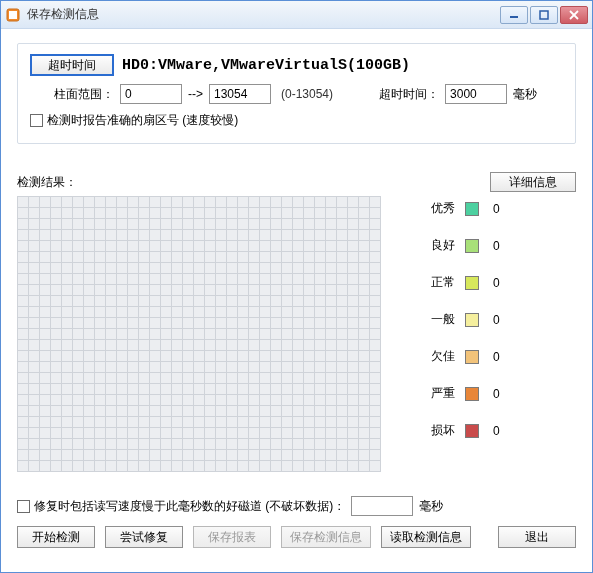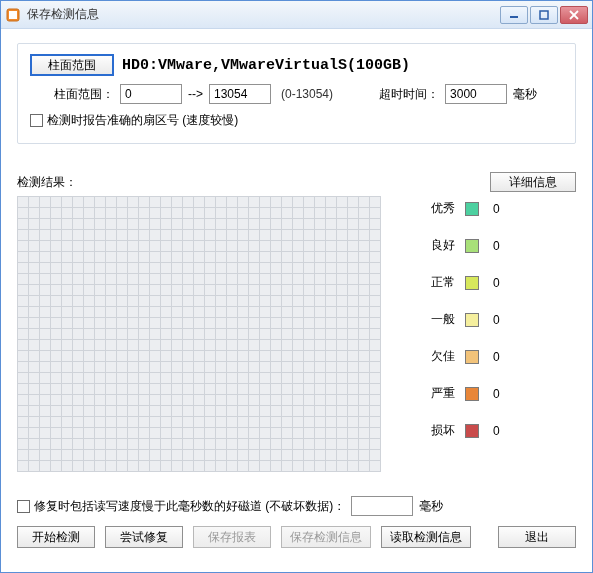--- a/index.html
+++ b/index.html
@@ -171,21 +171,21 @@
             <line x1="1" y1="1" x2="9" y2="9" stroke="#fff" stroke-width="1.8"></line>
             <line x1="9" y1="1" x2="1" y2="9" stroke="#fff" stroke-width="1.8"></line>
           </svg>
         </div>
     </div>
   </div>
 
   <div class="client">
     <div class="groupbox">
       <div class="row">
-        <div class="btn primary">柱面范围</div>
+        <div class="btn primary">超时时间</div>
         <span class="disk-label">HD0:VMware,VMwareVirtualS(100GB)</span>
       </div>
       <div class="row" style="padding-left:24px;">
         <span class="label">柱面范围：</span>
         <input type="text" class="num" value="0" style="">
         <span class="arrow">--&gt;</span>
         <input type="text" class="num" value="13054" style="">
         <span class="rangehint">(0-13054)</span>
         <span class="timeout-label">超时时间：</span>
         <input type="text" class="num" value="3000" style="">

